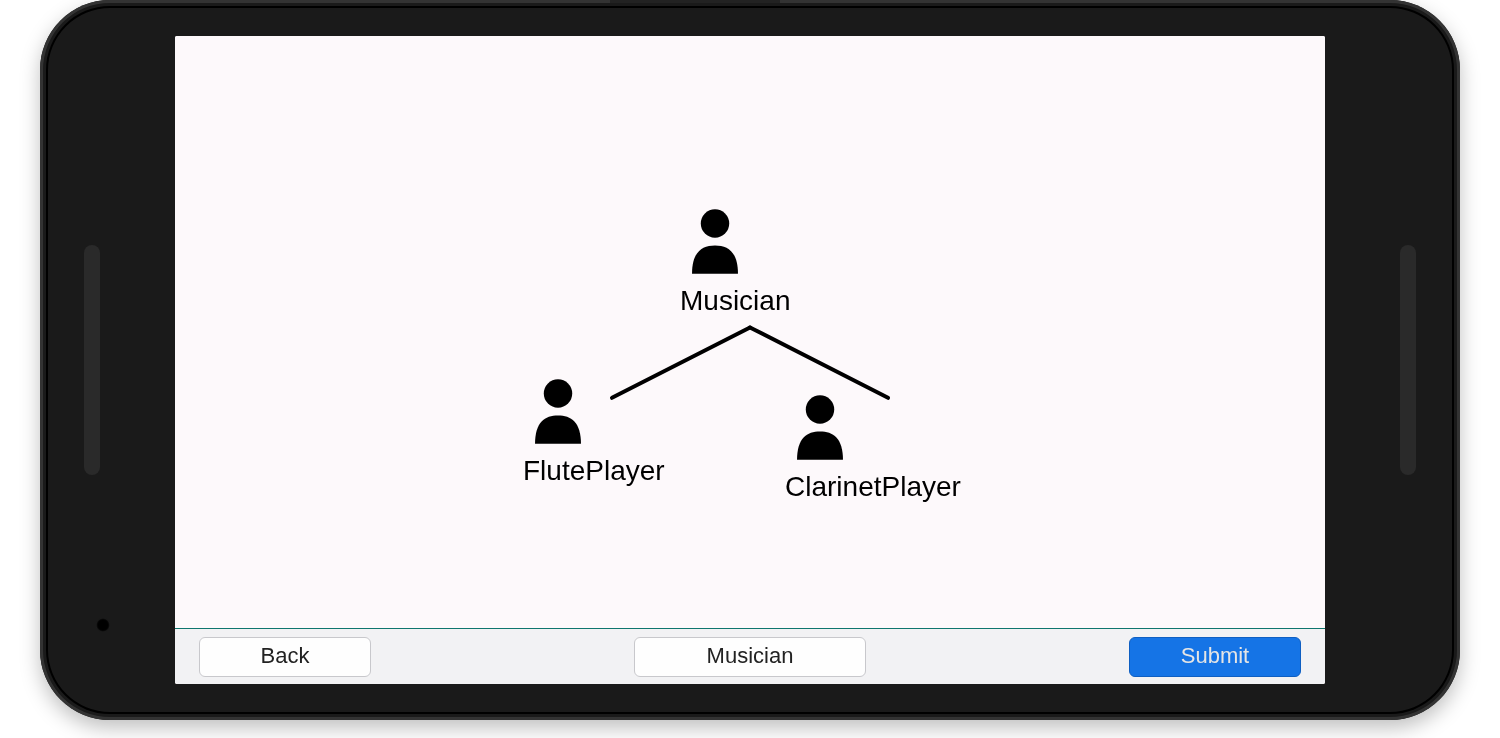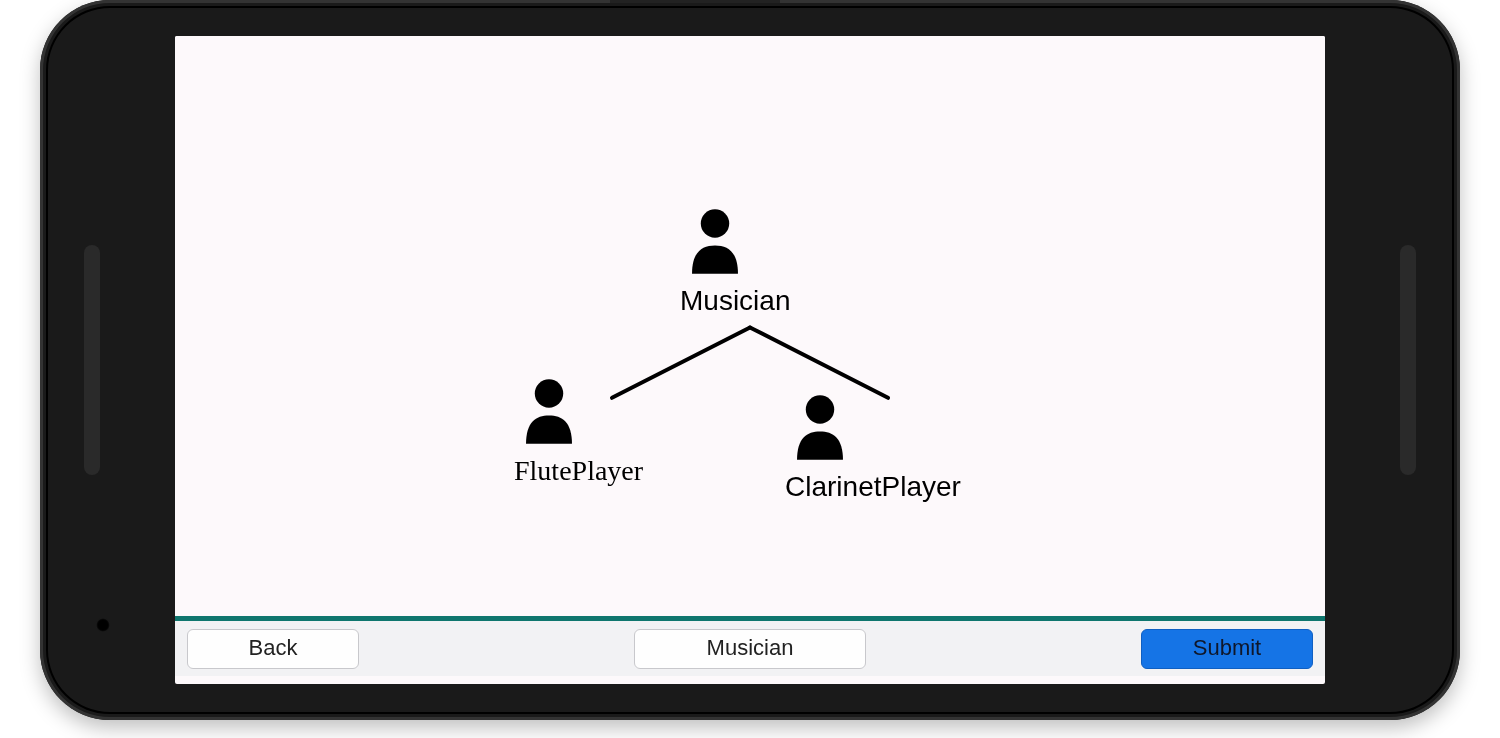--- a/index.html
+++ b/index.html
@@ -98,27 +98,27 @@
   .person-icon {
     width: 70px;
     height: 70px;
     margin: 0 auto;
   }
   
   .toolbar {
     position: absolute;
     left: 0;
     right: 0;
-    bottom: 8px;
+    bottom: 0;
     height: 55px;
     background: #f2f2f4;
-    border-top: 5px solid #0f766e;
+    border-top: 1px solid #0f766e;
     display: flex;
     align-items: center;
-    padding: 0 12px;
+    padding: 0 24px;
     gap: 8px;
   }
   .btn {
     height: 38px;
     border-radius: 6px;
     font-size: 22px;
     text-align: center;
     line-height: 36px;
     background: #fefefe;
     border: 1px solid #c8c8cc;
@@ -130,21 +130,21 @@
   }
   .btn-problem {
     width: 230px;
     margin-left: auto;
     margin-right: auto;
   }
   .btn-submit {
     width: 170px;
     background: #1574e6;
     border-color: #0f5fc2;
-    color: #0f172a;
+    color: #e5e5e5;
   }
   .spacer { flex: 1; }
 </style>
 </head>
 <body>
 
 <div class="device">
   <div class="power-btn"></div>
   <div class="speaker-left"></div>
   <div class="speaker-right"></div>
@@ -160,21 +160,21 @@
       </svg>
 
       <div class="node" style="left:505px; top:170px; width:140px;">
         <svg class="person-icon" viewBox="0 0 64 64">
           <circle cx="32" cy="16" r="13" fill="#000"></circle>
           <path d="M11 62 C11 42 20 36 32 36 C44 36 53 42 53 62 Z" fill="#000"></path>
         </svg>
         <div class="label">Musician</div>
       </div>
 
-      <div class="node" style="left:339px; top:340px; width:190px;font-family:Liberation Serif, serif;">
+      <div class="node" style="left:348px; top:340px; width:190px;">
         <svg class="person-icon" viewBox="0 0 64 64">
           <circle cx="32" cy="16" r="13" fill="#000"></circle>
           <path d="M11 62 C11 42 20 36 32 36 C44 36 53 42 53 62 Z" fill="#000"></path>
         </svg>
         <div class="label">FlutePlayer</div>
       </div>
 
       <div class="node" style="left:610px; top:356px; width:210px;">
         <svg class="person-icon" viewBox="0 0 64 64">
           <circle cx="32" cy="16" r="13" fill="#000"></circle>

